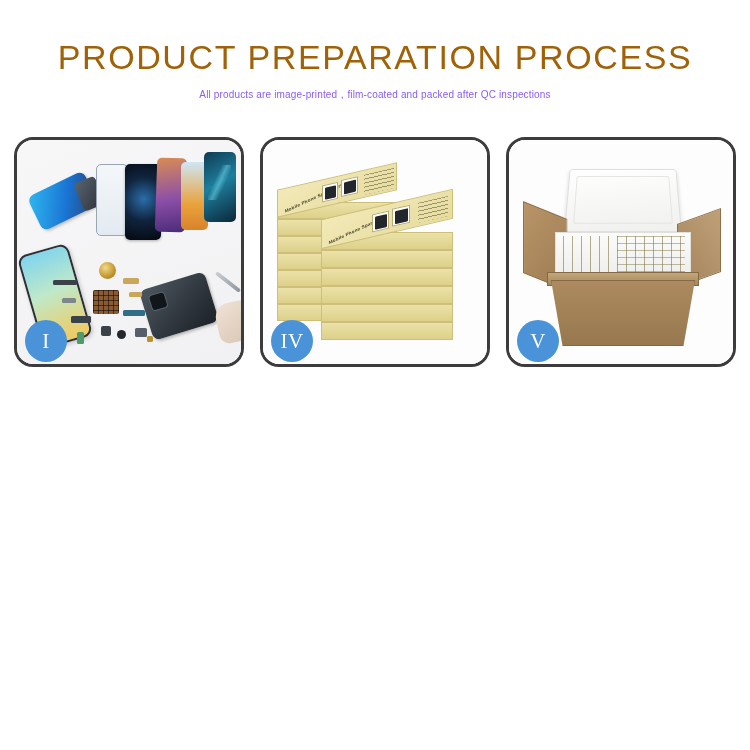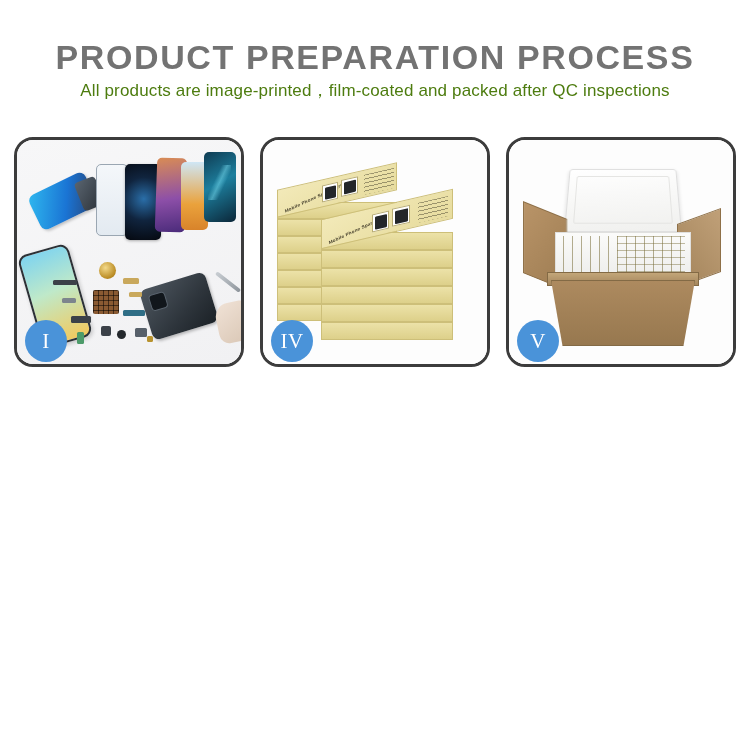--- a/index.html
+++ b/index.html
@@ -10,31 +10,31 @@
     font-family: "Liberation Sans", sans-serif;
     overflow: hidden;
     position: relative;
   }
 
   
   .header { width: 100%; padding-top: 40px; text-align: center; }
 
   .main-title {
     font-size: 34px;
-    font-weight: bold;
+    font-weight: normal;
     letter-spacing: 1.6px;
-    color: #737373;
+    color: #a16207;
     line-height: 1.05;
     white-space: nowrap;
   }
 
   .sub-title {
-    margin-top: 3px;
-    font-size: 17px;
-    color: #4d7c0f;
+    margin-top: 12px;
+    font-size: 10px;
+    color: #8b5cf6;
     letter-spacing: 0.15px;
     white-space: nowrap;
   }
 
   
   .grid {
     position: absolute;
     left: 14px; top: 137px;
     width: 722px;
     display: grid;

